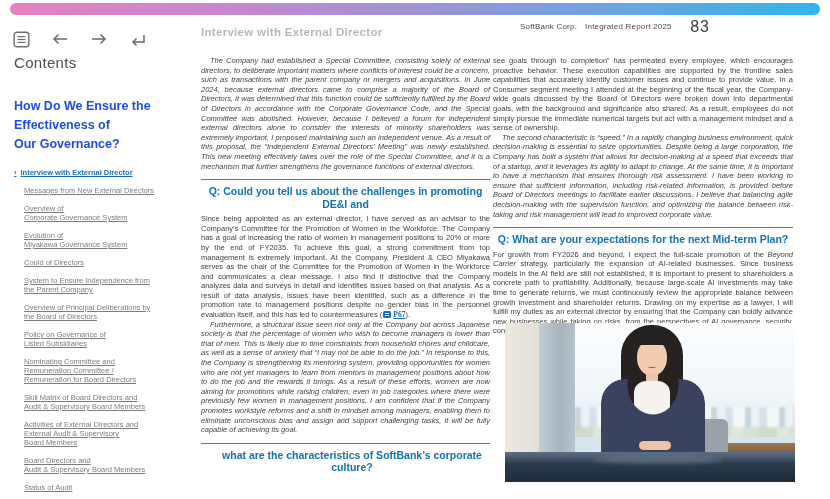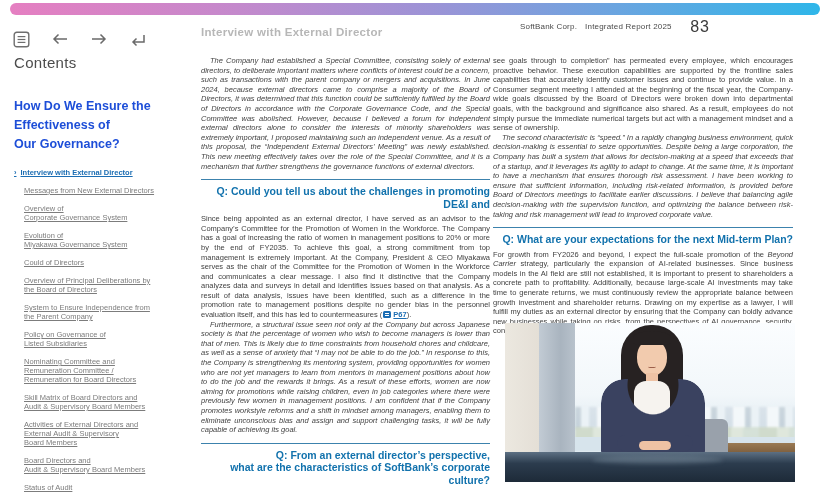--- a/index.html
+++ b/index.html
@@ -32,23 +32,23 @@
 
   
   .page-title { position:absolute; left:201px; top:26px; font-size:11.5px; font-weight:700; color:#b7b7b7; letter-spacing:.3px; }
   .col { position:absolute; top:56px; font-size:7.5px; line-height:9.6px; text-align:justify; color:#3f3f3f; }
   .col-left  { left:201px; width:289px; }
   .col-right { left:493px; width:300px; }
   .para { margin-bottom:0; }
   .indent { text-indent:9px; display:block;font-style:italic; }
   .qblock { margin-top:8px; }
   .qrule { border-top:1px solid #3c82ad; margin-bottom:5px; }
-  .qheading { color:#1272ad; font-size:10.5px; line-height:12.5px; font-weight:700; text-align:right; margin-bottom:4px; }
+  .qheading { color:#1272ad; font-size:10.5px; line-height:12.5px; font-weight:700; text-align:center; margin-bottom:4px; }
   .qheading .l2 { display:block; padding-left:13px; }
-  .doc-link { color:#1b6db3; text-decoration:underline; font-weight:700; cursor:pointer; }
+  .doc-link { color:#1b6db3; text-decoration:underline; font-weight:700; cursor:pointer;font-family:Liberation Serif, serif; }
   .doc-link-icon { display:inline-block; width:8px; height:7px; background:#1b6db3; border-radius:1.5px; position:relative; top:1px; margin:0 2px 0 1px; }
   .doc-link-icon::after { content:""; position:absolute; left:2px; top:2px; width:4px; height:1px; background:#fff; box-shadow:0 2px 0 #fff; }
   .em { font-style:italic; }
 
   
   .photo { position:absolute; left:505px; top:323px; width:290px; height:159px; overflow:hidden; background:linear-gradient(180deg,#fbfdff 0%,#f2f7fa 45%,#e4edf3 62%,#dde8ef 75%,#e7eff3 100%); }
   .ph-wall { position:absolute; left:0; top:0; width:34px; height:100%; background:linear-gradient(90deg,#ece8e0,#e4dfd6); }
   .ph-frame { position:absolute; left:34px; top:0; width:36px; height:100%; background:linear-gradient(90deg,#c2cbd4,#a9b4bf 60%,#b8c2cc); }
   .ph-city { position:absolute; left:70px; top:84px; width:220px; height:22px;
     background:repeating-linear-gradient(90deg, rgba(175,190,200,.55) 0 6px, rgba(235,242,246,.9) 6px 14px, rgba(200,212,222,.5) 14px 22px, rgba(244,248,250,.95) 22px 34px); filter:blur(1px); }
@@ -117,24 +117,24 @@
 Effectiveness of
 Our Governance?</div>
     <div class="nav">
       <div class="nav-item active"><span class="caret">›</span><span>Interview with External Director</span></div>
       <div class="nav-item">Messages from New External Directors</div>
       <div class="nav-item">Overview of
 Corporate Governance System</div>
       <div class="nav-item">Evolution of
 Miyakawa Governance System</div>
       <div class="nav-item">Could of Directors</div>
+      <div class="nav-item">System to Ensure Independence from
+the Parent Company</div>
       <div class="nav-item">Overview of Principal Deliberations by
 the Board of Directors</div>
-      <div class="nav-item">System to Ensure Independence from
-the Parent Company</div>
       <div class="nav-item">Policy on Governance of
 Listed Subsidiaries</div>
       <div class="nav-item">Nominating Committee and
 Remuneration Committee /
 Remuneration for Board Directors</div>
       <div class="nav-item">Skill Matrix of Board Directors and
 Audit &amp; Supervisory Board Members</div>
       <div class="nav-item">Activities of External Directors and
 External Audit &amp; Supervisory
 Board Members</div>
@@ -154,21 +154,20 @@
       <div class="qheading">
         <span>Q: Could you tell us about the challenges in promoting DE&amp;I and</span>
       </div>
       <p class="para"><span>Since being appointed as an external director, I have served as an advisor to the Company’s Committee for the Promotion of Women in the Workforce. The Company has a goal of increasing the ratio of women in management positions to 20% or more by the end of FY2035. To achieve this goal, a strong commitment from top management is extremely important. At the Company, President &amp; CEO Miyakawa serves as the chair of the Committee for the Promotion of Women in the Workforce and communicates a clear message. I also find it distinctive that the Company analyzes data and surveys in detail and identifies issues based on that analysis. As a result of data analysis, issues have been identified, such as a difference in the promotion rate to management positions despite no gender bias in the personnel evaluation itself, and this has led to countermeasures (</span><span class="doc-link-icon"></span><a class="doc-link">P67</a><span>).</span></p>
       <p class="para indent">Furthermore, a structural issue seen not only at the Company but across Japanese society is that the percentage of women who wish to become managers is lower than that of men. This is likely due to time constraints from household chores and childcare, as well as a sense of anxiety that “I may not be able to do the job.” In response to this, the Company is strengthening its mentoring system, providing opportunities for women who are not yet managers to learn from mentors in management positions about how to do the job and the rewards it brings. As a result of these efforts, women are now aiming for promotions while raising children, even in job categories where there were previously few women in management positions. I am confident that if the Company promotes workstyle reforms and a shift in mindset among managers, enabling them to eliminate unconscious bias and assign and support challenging tasks, it will be fully capable of achieving its goal.</p>
     </div>
 
     <div class="qblock">
       <div class="qrule"></div>
       <div class="qheading">
-        <span>Q: From an external director’s perspective,</span>
         <span class="l2">what are the characteristics of SoftBank’s corporate culture?</span>
       </div>
 
     </div>
   </div>
 
   <div class="col col-right">
     <p class="para">see goals through to completion” has permeated every employee, which encourages proactive behavior. These execution capabilities are supported by the frontline sales capabilities that accurately identify customer issues and continue to provide value. In a Consumer segment meeting I attended at the beginning of the fiscal year, the Company-wide goals discussed by the Board of Directors were broken down into departmental goals, with the background and significance also shared. As a result, employees do not simply pursue the immediate numerical targets but act with a management mindset and a sense of ownership.</p>
     <p class="para indent">The second characteristic is “speed.” In a rapidly changing business environment, quick decision-making is essential to seize opportunities. Despite being a large corporation, the Company has built a system that allows for decision-making at a speed that exceeds that of a startup, and it leverages its agility to adapt to change. At the same time, it is important to have a mechanism that ensures thorough risk assessment. I have been working to ensure that sufficient information, including risk-related information, is provided before Board of Directors meetings to facilitate earlier discussions. I believe that balancing agile decision-making with the supervision function, and optimizing the balance between risk-taking and risk management will lead to improved corporate value.</p>
 

